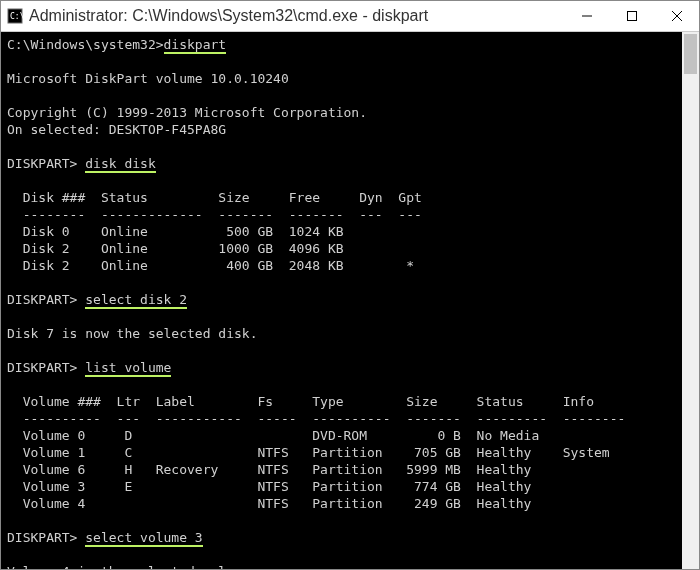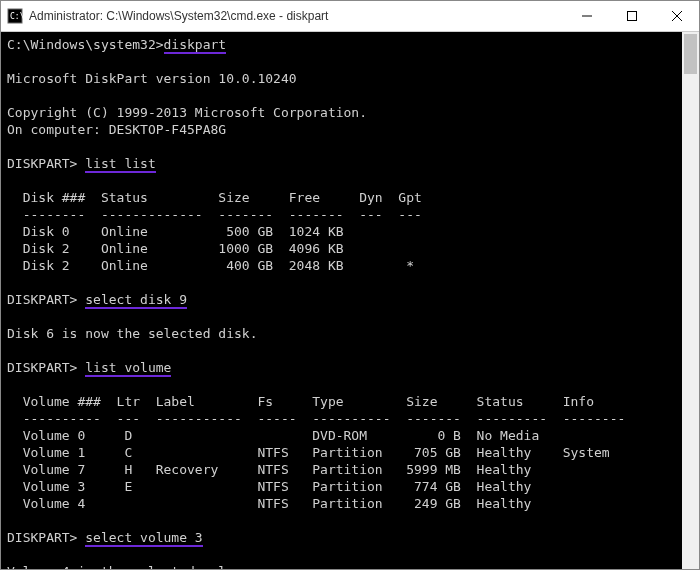--- a/index.html
+++ b/index.html
@@ -28,21 +28,21 @@
     flex-shrink: 0;
   }
   .titlebar .icon-slot {
     width: 28px;
     display: flex;
     justify-content: center;
     align-items: center;
   }
   .titlebar .title {
     flex: 1;
-    font-size: 12px;
+    font-size: 16px;
     color: #333;
     white-space: nowrap;
     overflow: hidden;
   }
   .titlebar .controls {
     display: flex;
     height: 100%;
   }
   .titlebar .win-btn {
     width: 45px;
@@ -65,21 +65,21 @@
     flex: 1;
     padding: 4px 6px;
     color: #d0d0d0;
     font-family: Consolas, "Lucida Console", monospace;
     font-size: 13px;
     line-height: 17px;
     white-space: pre;
     overflow: hidden;
   }
   .terminal .underline-cmd {
-    border-bottom: 2px solid #6d28d9;
+    border-bottom: 2px solid #bef264;
     padding-bottom: 0;
   }
   .scrollbar {
     width: 17px;
     background: #f0f0f0;
     position: relative;
     flex-shrink: 0;
   }
   .scroll-thumb {
     position: absolute;
@@ -124,44 +124,44 @@
           <line x1="0" y1="0" x2="10" y2="10" stroke="#000" stroke-width="1"></line>
           <line x1="10" y1="0" x2="0" y2="10" stroke="#000" stroke-width="1"></line>
         </svg>
       </div>
     </div>
   </div>
 
   <div class="client">
     <div class="terminal"><span>C:\Windows\system32&gt;</span><span class="underline-cmd">diskpart</span>
 
-<span>Microsoft DiskPart version 10.0.10240</span>
+<span>Microsoft DiskPart volume 10.0.10240</span>
 
 <span>Copyright (C) 1999-2013 Microsoft Corporation.</span>
-<span>On computer: DESKTOP-F45PA8G</span>
+<span>On selected: DESKTOP-F45PA8G</span>
 
-<span>DISKPART&gt;</span> <span class="underline-cmd">list list</span>
+<span>DISKPART&gt;</span> <span class="underline-cmd">disk disk</span>
 
 <span>  Disk ###  Status         Size     Free     Dyn  Gpt</span>
 <span>  --------  -------------  -------  -------  ---  ---</span>
 <span>  Disk 0    Online          500 GB  1024 KB</span>
 <span>  Disk 2    Online         1000 GB  4096 KB</span>
 <span>  Disk 2    Online          400 GB  2048 KB        *</span>
 
-<span>DISKPART&gt;</span> <span class="underline-cmd">select disk 9</span>
+<span>DISKPART&gt;</span> <span class="underline-cmd">select disk 2</span>
 
-<span>Disk 6 is now the selected disk.</span>
+<span>Disk 7 is now the selected disk.</span>
 
 <span>DISKPART&gt;</span> <span class="underline-cmd">list volume</span>
 
 <span>  Volume ###  Ltr  Label        Fs     Type        Size     Status     Info</span>
 <span>  ----------  ---  -----------  -----  ----------  -------  ---------  --------</span>
 <span>  Volume 0     D                       DVD-ROM         0 B  No Media</span>
 <span>  Volume 1     C                NTFS   Partition    705 GB  Healthy    System</span>
-<span>  Volume 7     H   Recovery     NTFS   Partition   5999 MB  Healthy</span>
+<span>  Volume 6     H   Recovery     NTFS   Partition   5999 MB  Healthy</span>
 <span>  Volume 3     E                NTFS   Partition    774 GB  Healthy</span>
 <span>  Volume 4                      NTFS   Partition    249 GB  Healthy</span>
 
 <span>DISKPART&gt;</span> <span class="underline-cmd">select volume 3</span>
 
 <span>Volume 4 is the selected volume.</span>
 
  </div>
 
     <div class="scrollbar">

